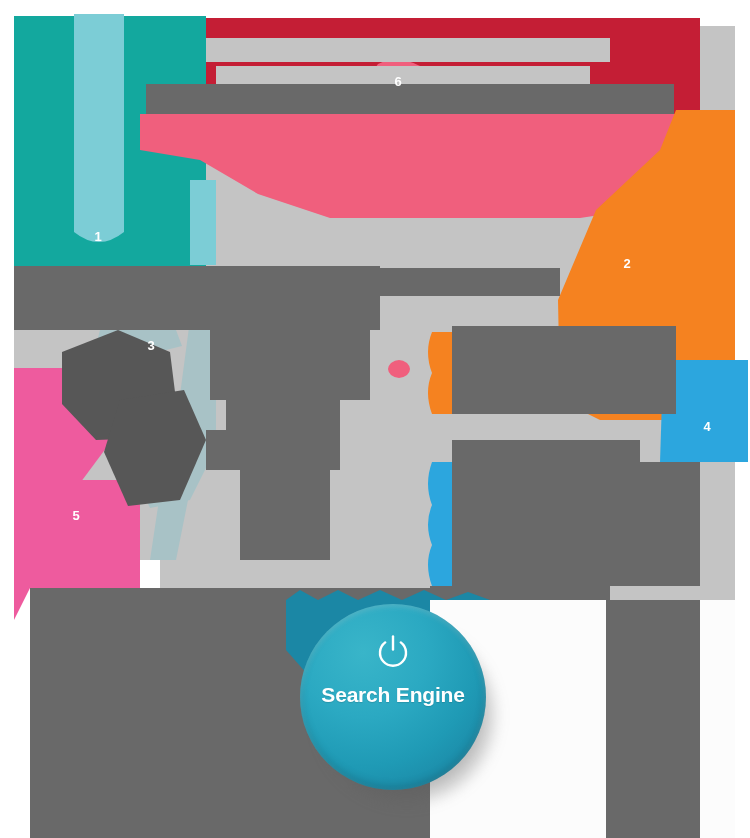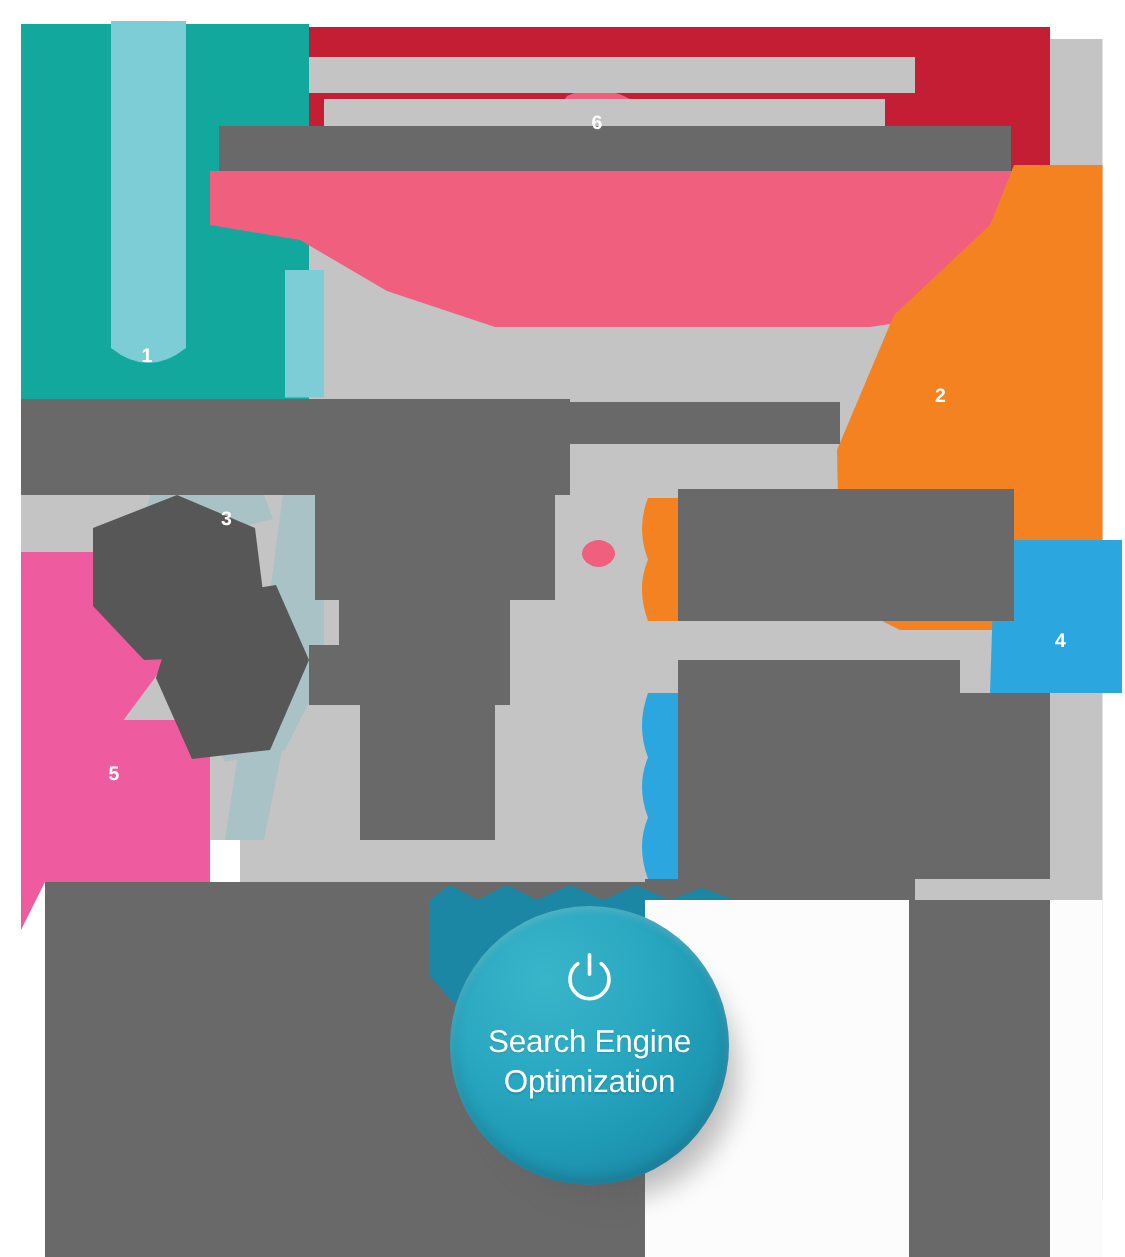--- a/index.html
+++ b/index.html
@@ -70,21 +70,21 @@
     align-items: center;
     justify-content: flex-start;
     padding-top: 28px;
   }
   #power-icon { width: 40px; height: 40px; display: block; }
   #badge-title {
     margin-top: 10px;
     color: #ffffff;
     font-family: "Liberation Sans", sans-serif;
     font-size: 21px;
-    font-weight: 400;
+    font-weight: 700;
     line-height: 1.28;
     text-align: center;
     letter-spacing: -0.2px;
     width: 176px;
     text-shadow: 0 1px 1px rgba(0,0,0,0.12);
   }
 </style>
 </head>
 <body>
 
@@ -155,18 +155,17 @@
 
   <div id="badge-wrap">
     <div id="badge-shadow"></div>
     <div id="badge">
       <svg id="power-icon" viewBox="0 0 40 40" xmlns="http://www.w3.org/2000/svg">
         <path d="M12.2 10.4 A13 13 0 1 0 27.8 10.4" fill="none" stroke="#ffffff" stroke-width="2.4" stroke-linecap="round"></path>
         <line x1="20" y1="4.5" x2="20" y2="17.5" stroke="#ffffff" stroke-width="2.4" stroke-linecap="round"></line>
       </svg>
       <div id="badge-title">
         <div>Search Engine</div>
-        <div>Optimization</div>
       </div>
     </div>
   </div>
 
 </div>
 
 </body></html>

